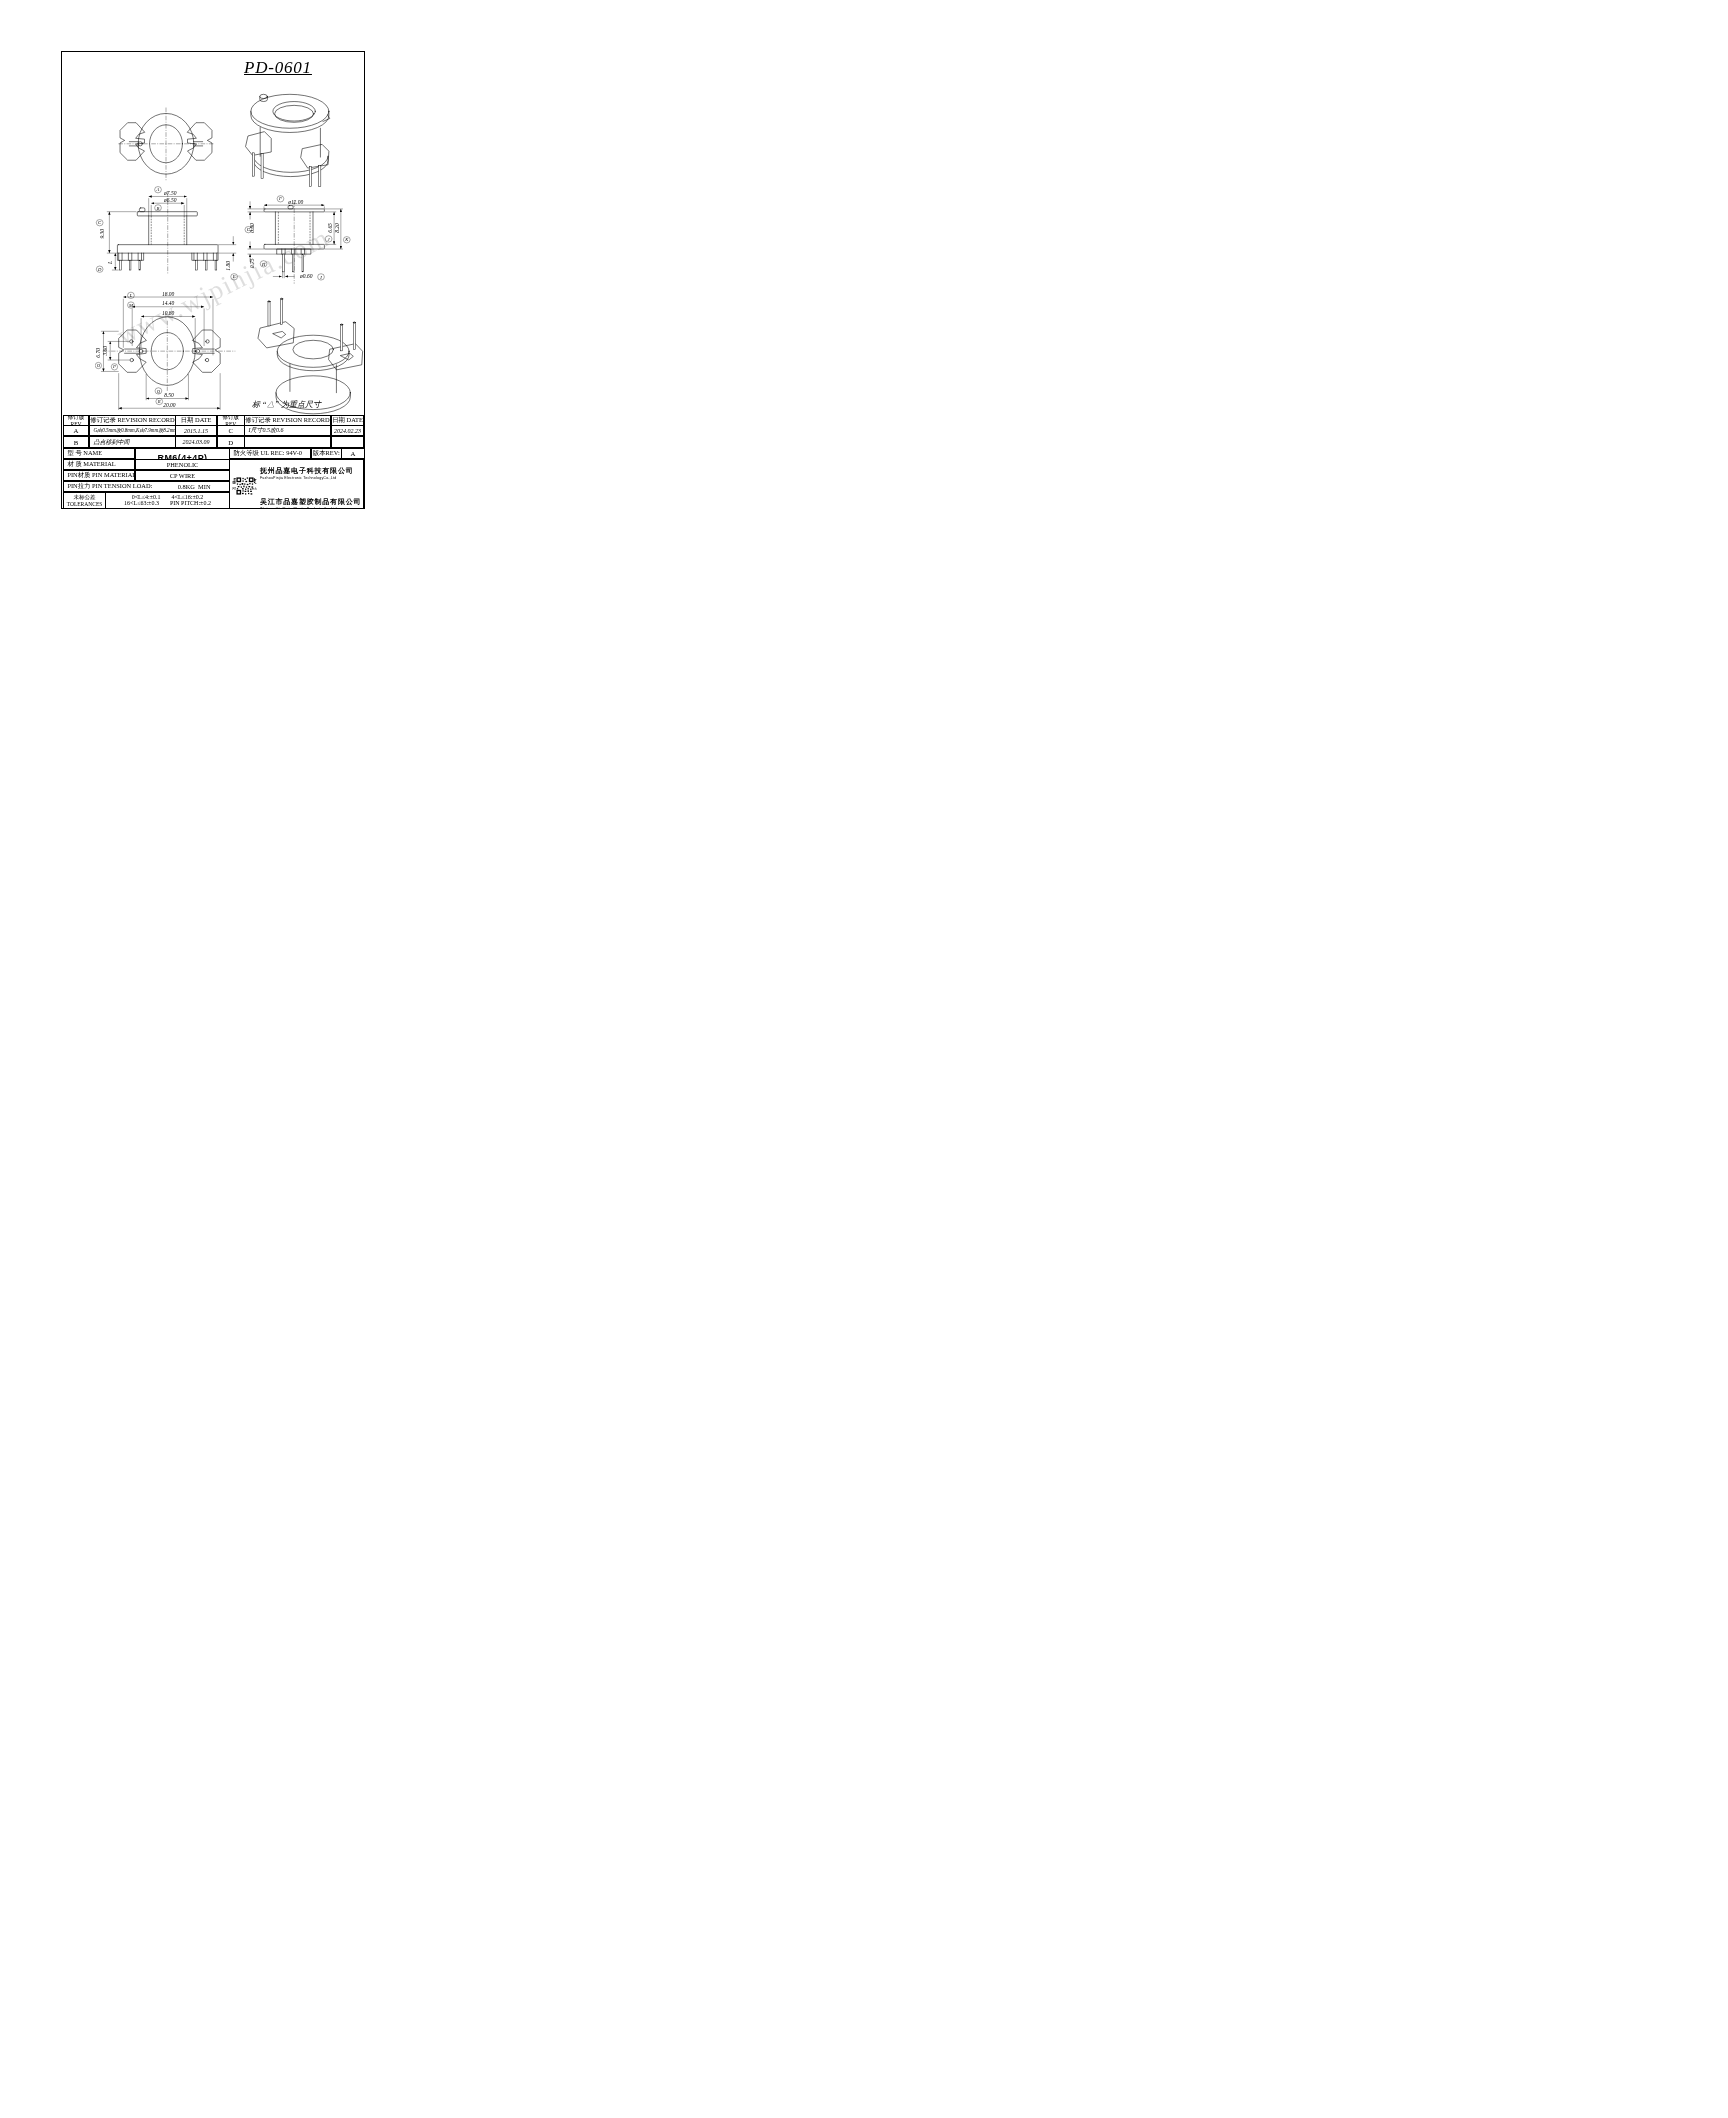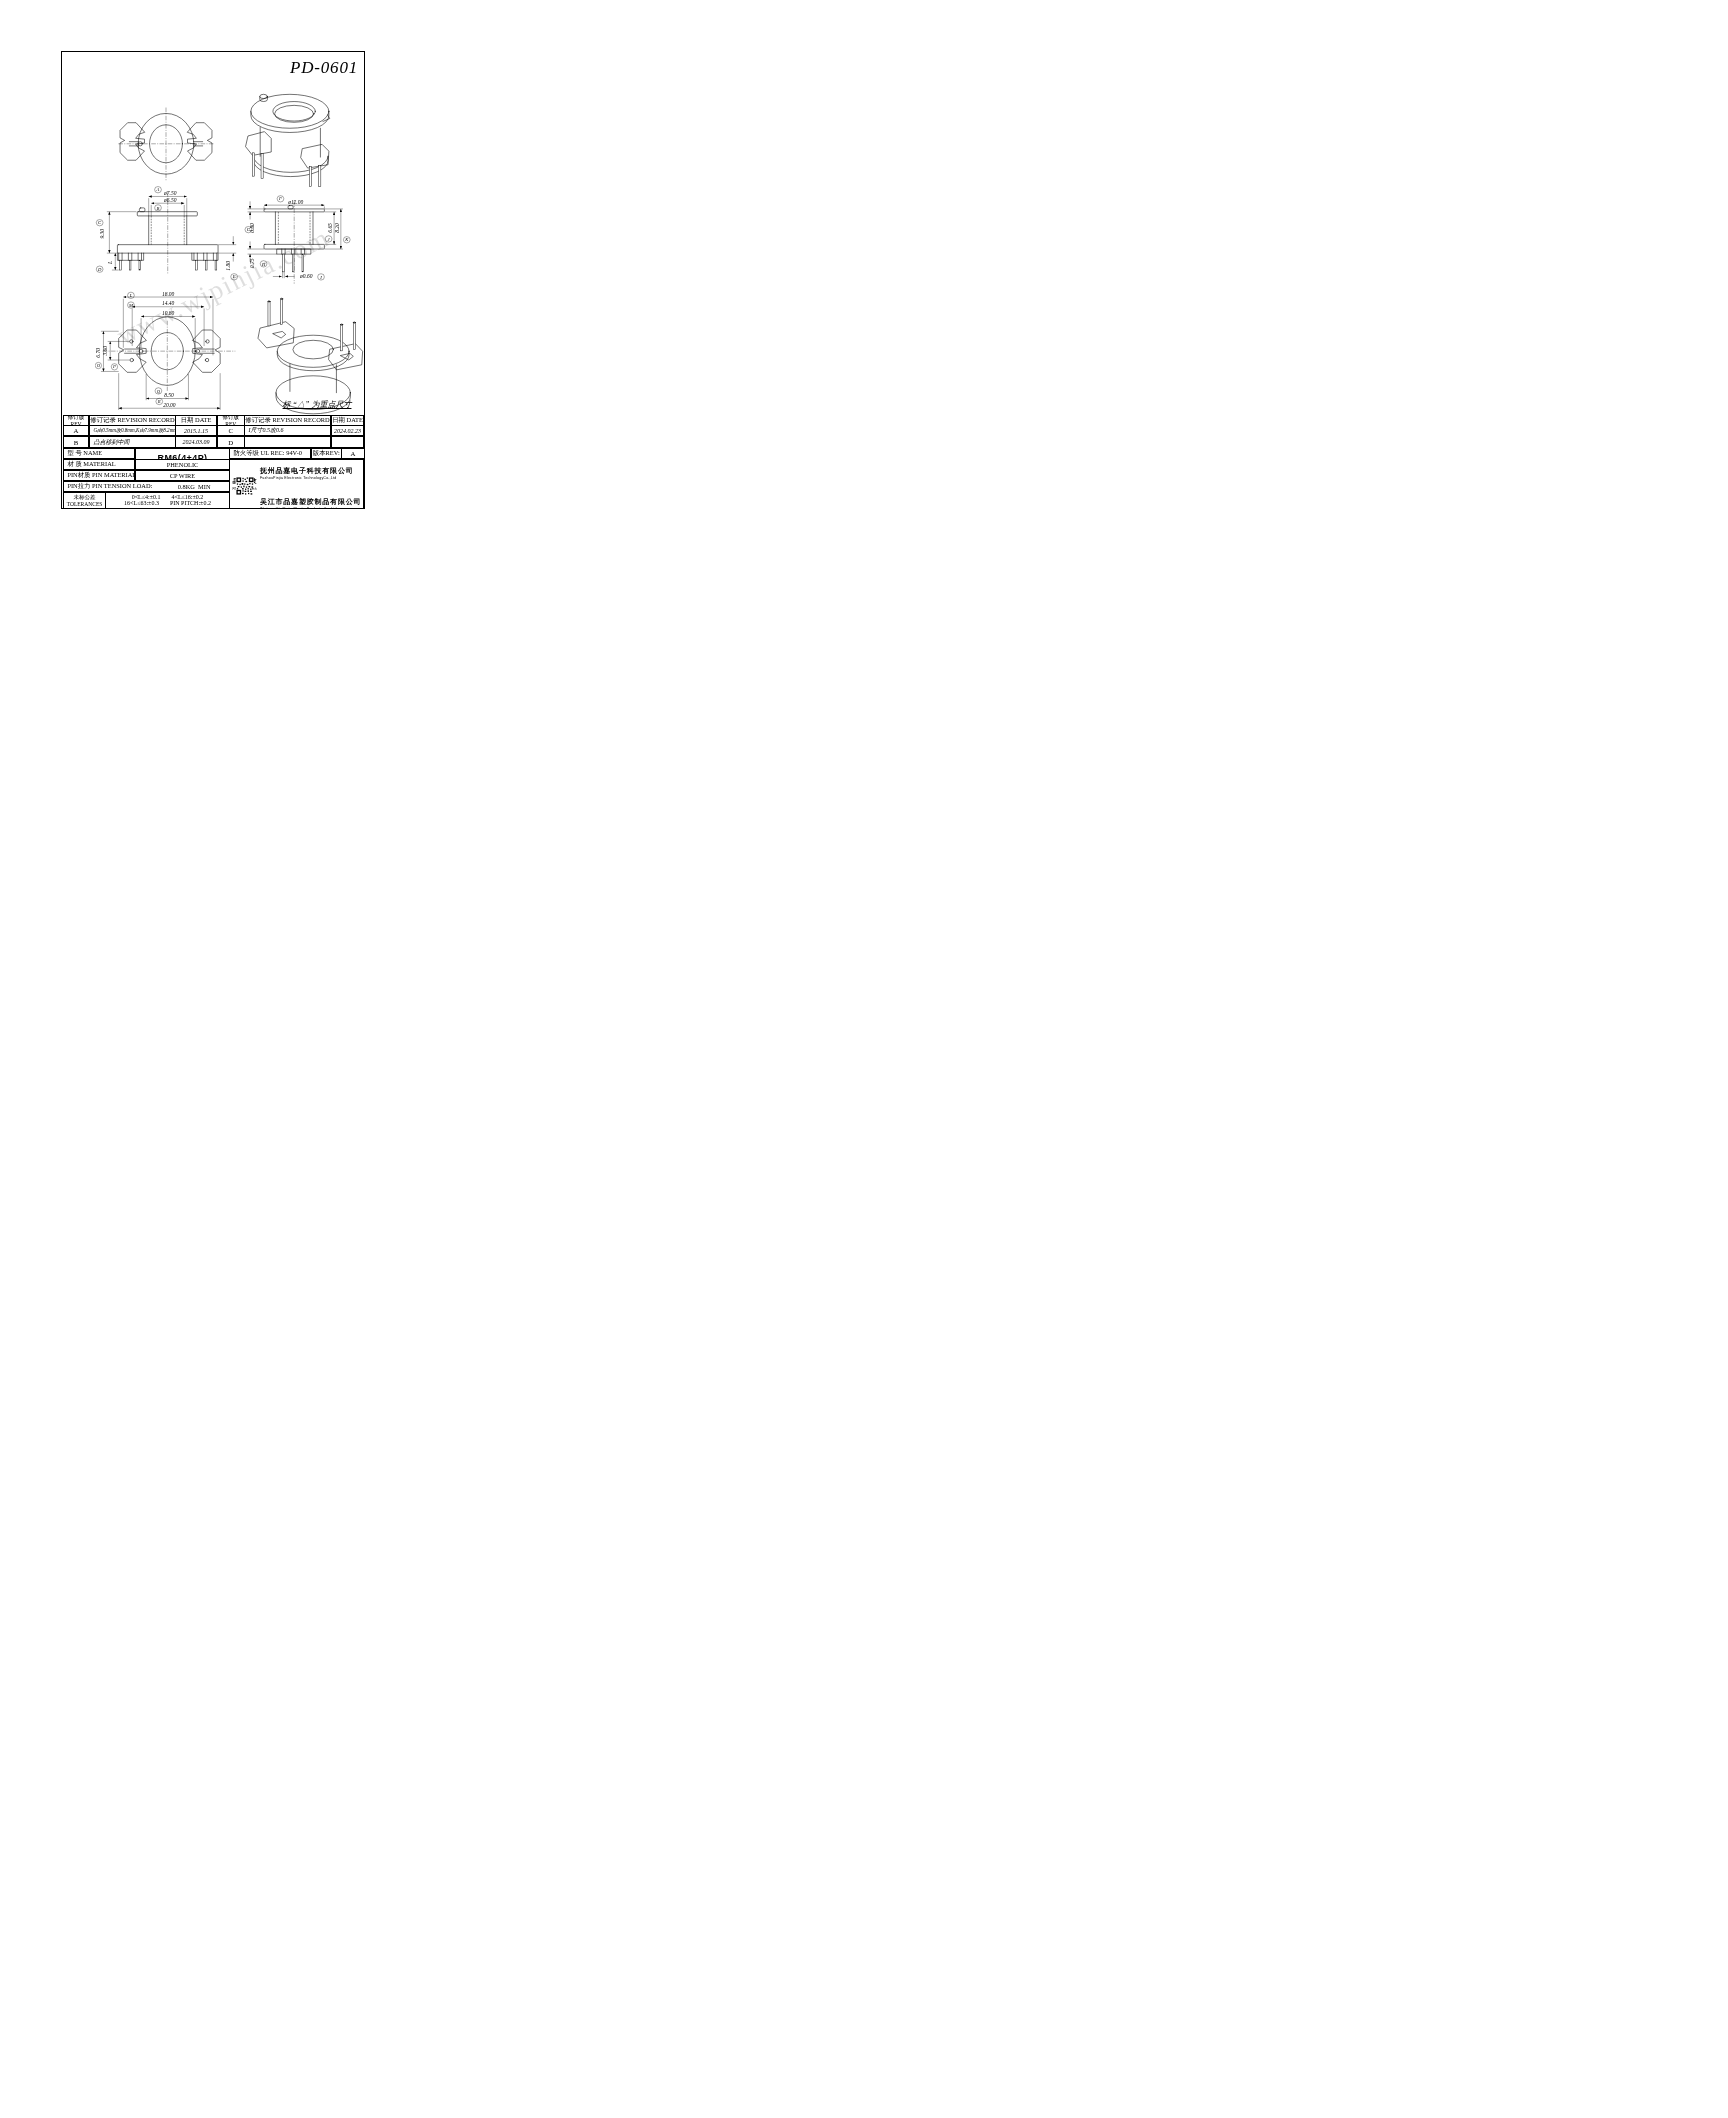--- a/index.html
+++ b/index.html
@@ -1,22 +1,22 @@
 <!DOCTYPE html>
 <html style="font-size:6.8px"><head>
 <meta charset="utf-8">
 <style>
   html,body{margin:0;padding:0;background:#fff;}
   .page{position:relative;width:432px;height:559px;background:#fff;overflow:hidden;
         font-family:"Liberation Serif",serif;color:#000;}
   .frame{position:absolute;left:61px;top:51px;width:302px;height:456px;border:1.3px solid #000;z-index:3;}
-  .title{position:absolute;left:244px;top:58px;width:114px;text-align:right;
-         font:italic 17px "Liberation Serif",serif;letter-spacing:0.8px;z-index:4;}
-  .note{position:absolute;left:260px;top:399px;width:114px;text-align:center;
-        font:italic 8px "Liberation Serif",serif;z-index:4;text-decoration:underline;}
+  .title{position:absolute;left:244px;top:58px;width:114px;text-align:left;
+         font:italic 17px "Liberation Serif",serif;letter-spacing:0.8px;z-index:4;text-decoration:underline;}
+  .note{position:absolute;left:252px;top:399px;width:114px;text-align:left;
+        font:italic 8px "Liberation Serif",serif;z-index:4;}
   .wm{position:absolute;left:64px;top:271px;width:322px;height:38px;z-index:1;
       font:27px "Liberation Serif",serif;letter-spacing:1.7px;color:rgba(0,0,0,0.13);
       transform:rotate(-26deg);text-align:center;}
   svg{position:absolute;z-index:2;}
   .s{stroke:#000;stroke-width:1.3;fill:none;stroke-linejoin:round;stroke-linecap:round;}
   .thin{stroke:#000;stroke-width:0.8;fill:none;}
   .dash{stroke:#000;stroke-width:1.1;fill:none;stroke-dasharray:4 2.5;}
   .cl{stroke:#000;stroke-width:0.8;fill:none;stroke-dasharray:11 3 2.5 3;}
   .dt{font:italic 13px "Liberation Serif",serif;fill:#000;}
   .lt{font:italic 11px "Liberation Serif",serif;fill:#000;}

